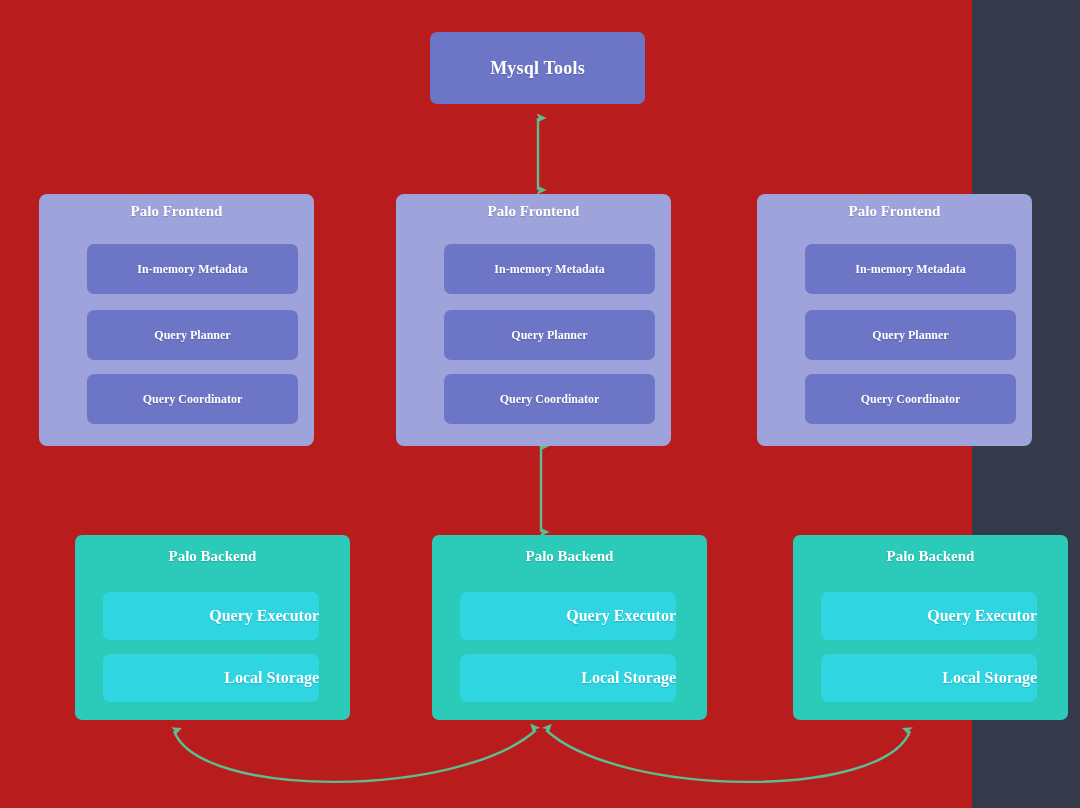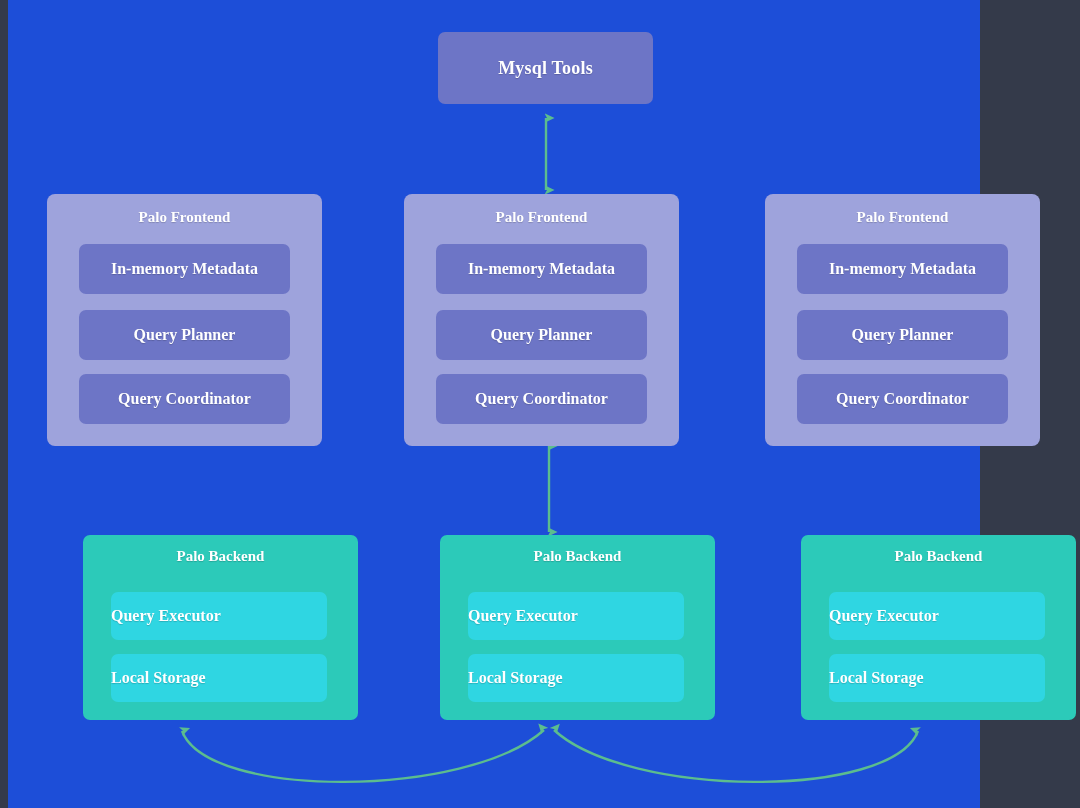--- a/index.html
+++ b/index.html
@@ -9,24 +9,24 @@
   }
   body {
     width: 1080px;
     height: 808px;
     position: relative;
     overflow: hidden;
     font-family: "Liberation Serif", "DejaVu Serif", serif;
   }
   #diagram {
     position: absolute;
-    left: 8px; top: 0;
+    left: 0; top: 0;
     width: 972px;
     height: 808px;
-    background: #1d4ed8;
+    background: #b91c1c;
   }
   .node {
     position: absolute;
     box-sizing: border-box;
     border-radius: 7px;
     color: #ffffff;
     font-weight: bold;
     text-align: center;
     text-shadow: 0 1px 1px rgba(0,0,0,0.18);
   }
@@ -36,55 +36,56 @@
     display: flex;
     align-items: center;
     justify-content: center;
     font-size: 18px;
     letter-spacing: 0.2px;
   }
   
   .fe-group {
     background: #9ea3dc;
     border-radius: 8px;
-    padding-top: 12px;
+    padding-top: 6px;
   }
   .fe-group .group-title {
     font-size: 15px;
     line-height: 22px;
     color: #ffffff;
   }
   .fe-group .sub-node {
     background: #6d75c6;
     border-radius: 7px;
     display: flex;
     align-items: center;
     justify-content: center;
-    font-size: 16px;
-    color: #ffffff;
-    position: absolute;
+    font-size: 12px;
+    color: #ffffff;
+    position: absolute;
+    margin-left: 16px;
   }
   
   .be-group {
     background: #2ccab9;
     border-radius: 7px;
     padding-top: 10px;
     margin-left: 36px;
   }
   .be-group .group-title {
     font-size: 15px;
     line-height: 22px;
     color: #ffffff;
   }
   .be-group .sub-node {
     background: #2fd6e2;
     border-radius: 7px;
     display: flex;
     align-items: center;
-    justify-content: flex-start;
+    justify-content: flex-end;
     font-size: 16px;
     color: #ffffff;
     position: absolute;
   }
   #edges {
     position: absolute;
     left: 0; top: 0;
     width: 1080px;
     height: 808px;
     pointer-events: none;

